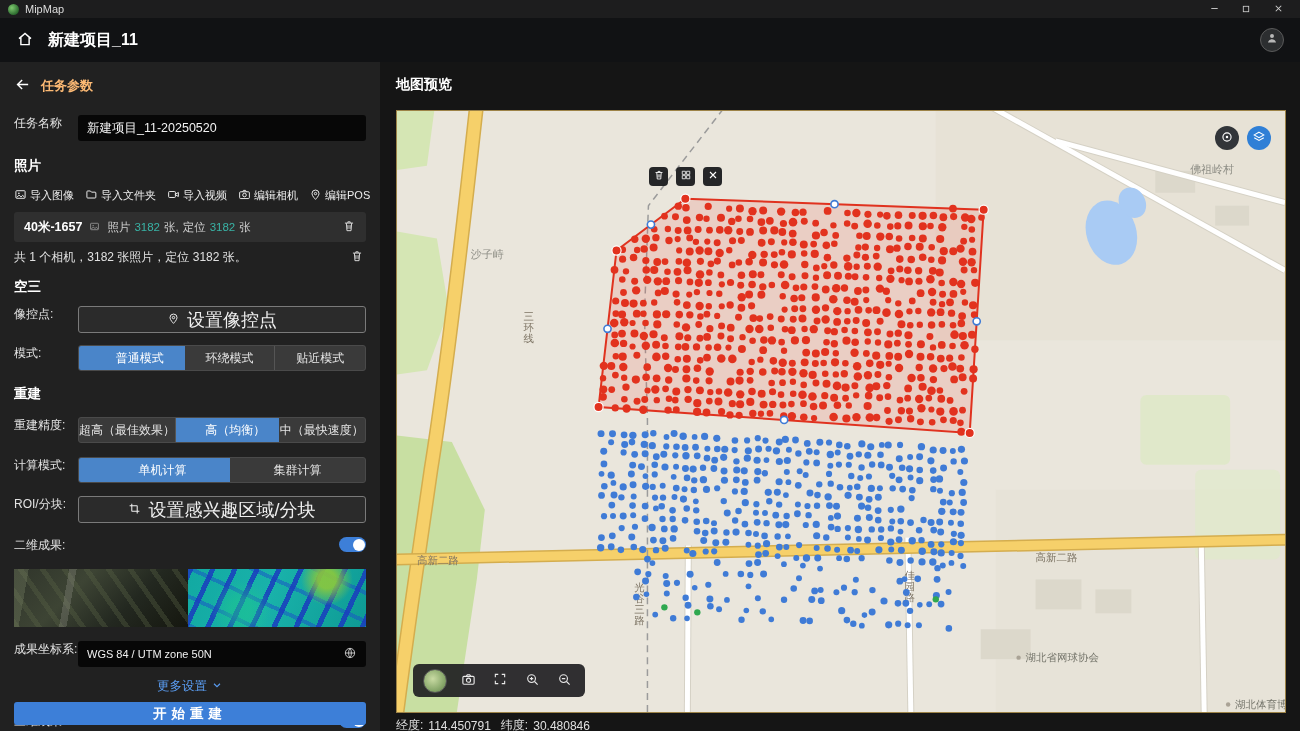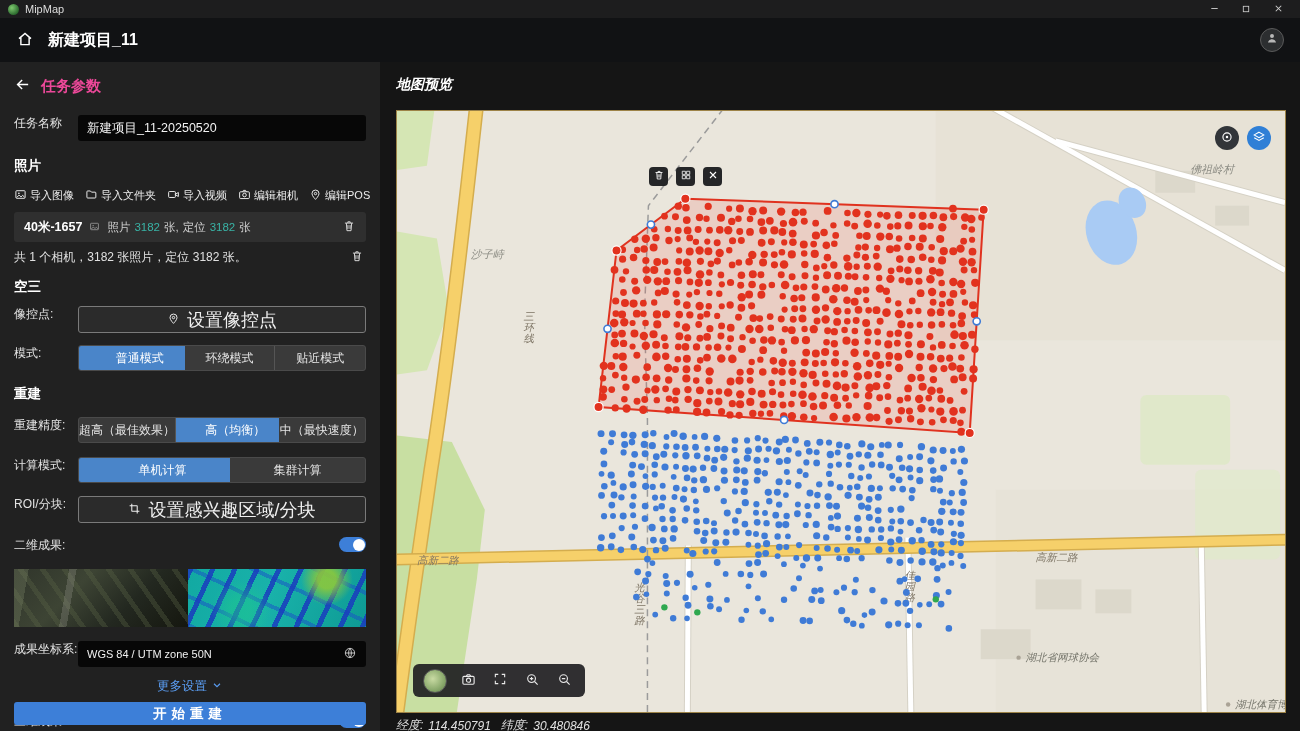--- a/index.html
+++ b/index.html
@@ -16,26 +16,26 @@
 
   
   .appheader { height:44px; background:#111214; display:flex; align-items:center; padding:0 16px; gap:14px; }
   .home-btn { color:#fff; background:none; border:none; display:flex; cursor:pointer; }
   .ptitle { font-size:16px; font-weight:bold; color:#fff; }
   .avatar { margin-left:auto; width:24px; height:24px; border-radius:50%; background:#2c2e30; border:1px solid #5a5a5a; display:flex; align-items:center; justify-content:center; color:#b8b8b8; cursor:pointer; }
 
   
   .content { display:flex; height:669px; }
   .sidebar { width:380px; flex:none; background:#212121; position:relative; padding:0 14px; overflow:hidden; }
-  .main { flex:1; padding:14px 14px 0 16px; background:#151515;font-style:italic; }
+  .main { flex:1; padding:14px 14px 0 16px; background:#151515; }
 
   
   .sb-header { display:flex; align-items:center; gap:10px; margin-top:13px; height:22px; }
   .back-btn { color:#fff; background:none; border:none; display:flex; cursor:pointer; }
-  .sb-title { font-size:15px; font-weight:bold; color:#ec4899; }
+  .sb-title { font-size:13px; font-weight:bold; color:#fdba74; }
   .row { display:flex; }
   .rlabel { width:64px; flex:none; font-size:12px; color:#e3e3e3; }
   .field { flex:1; height:26px; background:#070707; border:none; border-radius:3px; color:#f2f2f2; font-size:12.5px; padding:0 9px; outline:none; }
   .section { font-size:13.5px; font-weight:bold; color:#fff; }
   .mt6{margin-top:6px}.mt8{margin-top:8px}.mt9{margin-top:9px}.mt10{margin-top:10px}.mt12{margin-top:12px}
   .mt13{margin-top:13px}.mt14{margin-top:14px}.mt16{margin-top:16px}.mt18{margin-top:18px}
 
   .photo-actions { display:flex; gap:11px; align-items:center; height:16px; }
   .photo-action { display:flex; align-items:center; gap:3px; font-size:11px; color:#ececec; cursor:pointer; white-space:nowrap; }
 

